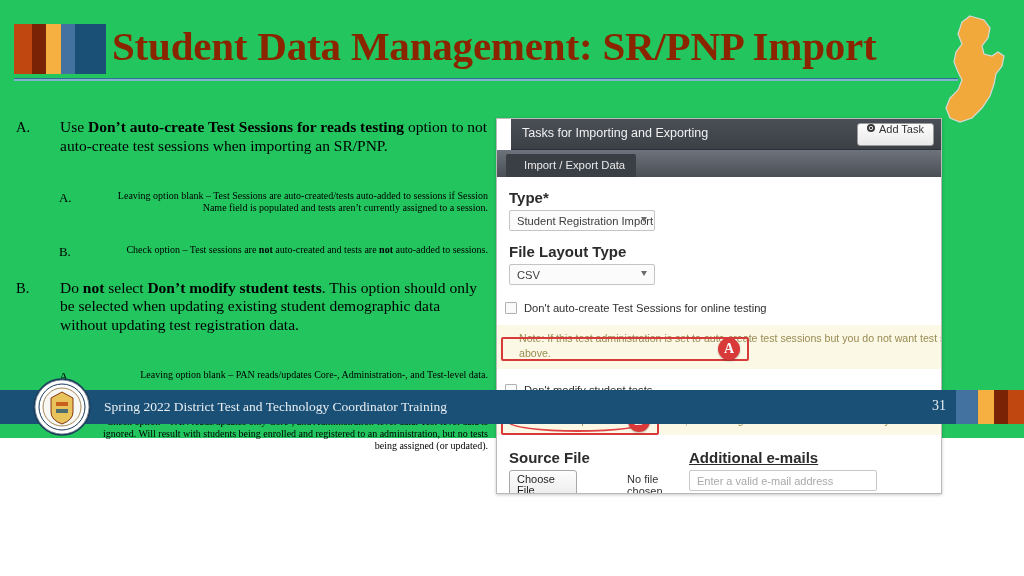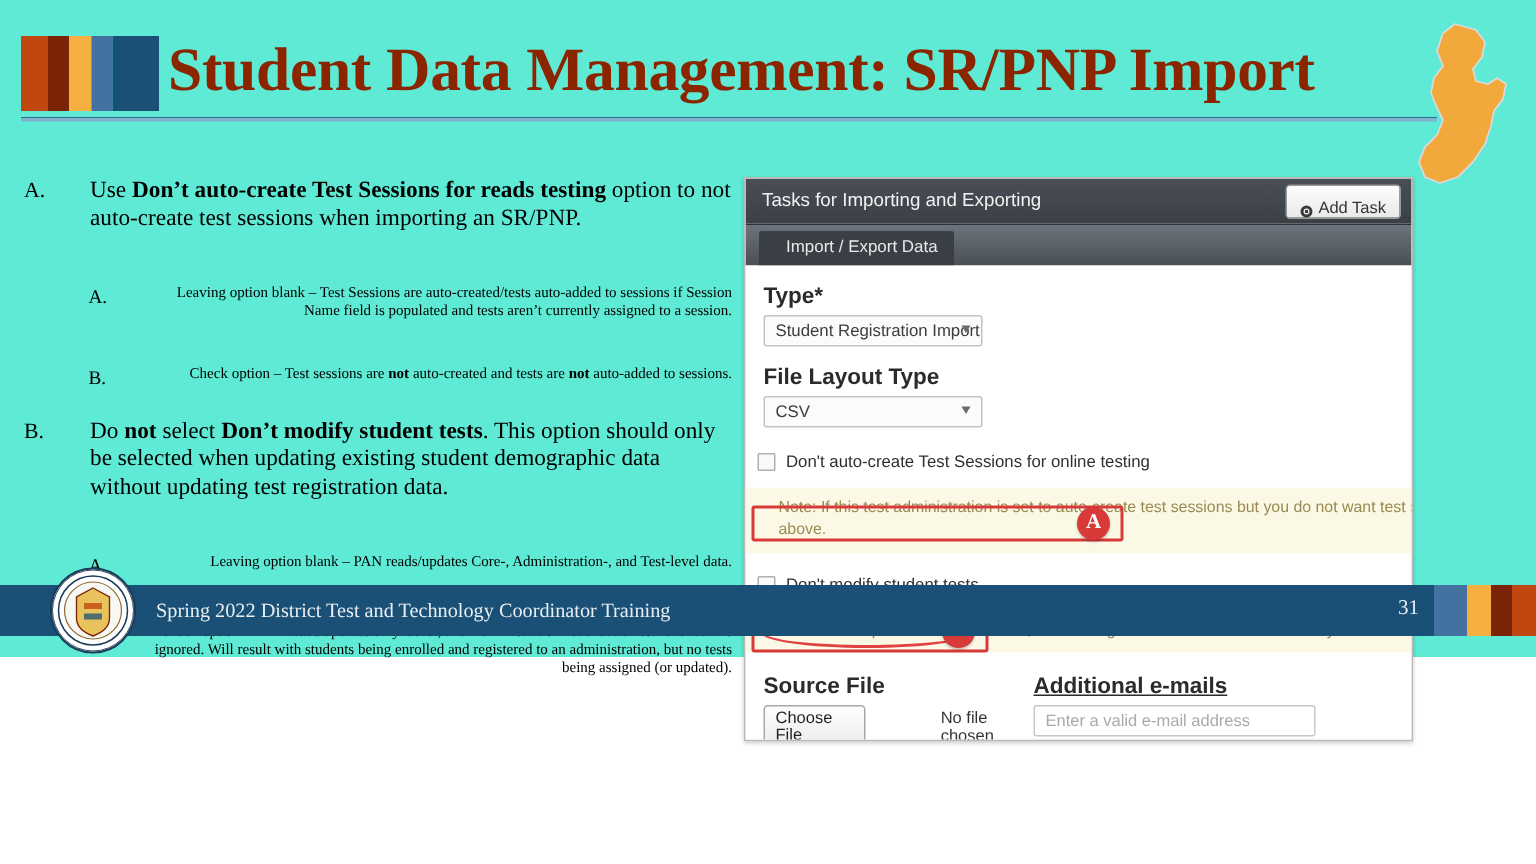--- a/index.html
+++ b/index.html
@@ -5,21 +5,21 @@
   html, body {
     margin: 0; padding: 0;
     width: 1024px; height: 576px;
     background: #ffffff;
     font-family: "Liberation Serif", serif;
     overflow: hidden;
   }
   .slide {
     position: relative;
     width: 1024px; height: 438px;
-    background: #5eead4;
+    background: #22c55e;
   }
 
   
   .title-bars {
     position: absolute; left: 14px; top: 24px;
     width: 92px; height: 50px;
     display: flex;
   }
   .title-bars i { display: block; height: 100%; }
   .tb1 { width: 18px; background: #c0470f; }
@@ -107,36 +107,37 @@
     border: 1px solid #b9b9b9;
     box-shadow: 0 1px 3px rgba(0,0,0,0.22);
     font-family: "Liberation Sans", sans-serif;
     overflow: hidden;
   }
   .shot-header {
     position: relative;
     height: 30px;
     background: linear-gradient(to bottom, #4a4f57 0%, #3b4047 100%);
     border-bottom: 1px solid #2d3137;
+    margin-left: 14px;
   }
   .shot-header .h-title {
     position: absolute; left: 11px; top: 7px;
     color: #f1f1f1;
     font-size: 12.5px;
   }
   .add-task {
     position: absolute; right: 7px; top: 4px;
     height: 21px;
     padding: 0 9px;
     background: linear-gradient(to bottom, #fdfdfd, #e9e9e9);
     border: 1px solid #9a9a9a;
     border-radius: 3px;
     color: #333;
     font-size: 11px;
-    display: flex; align-items: flex-end; gap: 4px;
+    display: flex; align-items: flex-start; gap: 4px;
     line-height: 1;
   }
   .add-task .dot-icon {
     display: inline-block;
     width: 8px; height: 8px;
     border: 2px solid #3a3a3a;
     border-radius: 50%;
     box-sizing: border-box;
     position: relative;
   }

